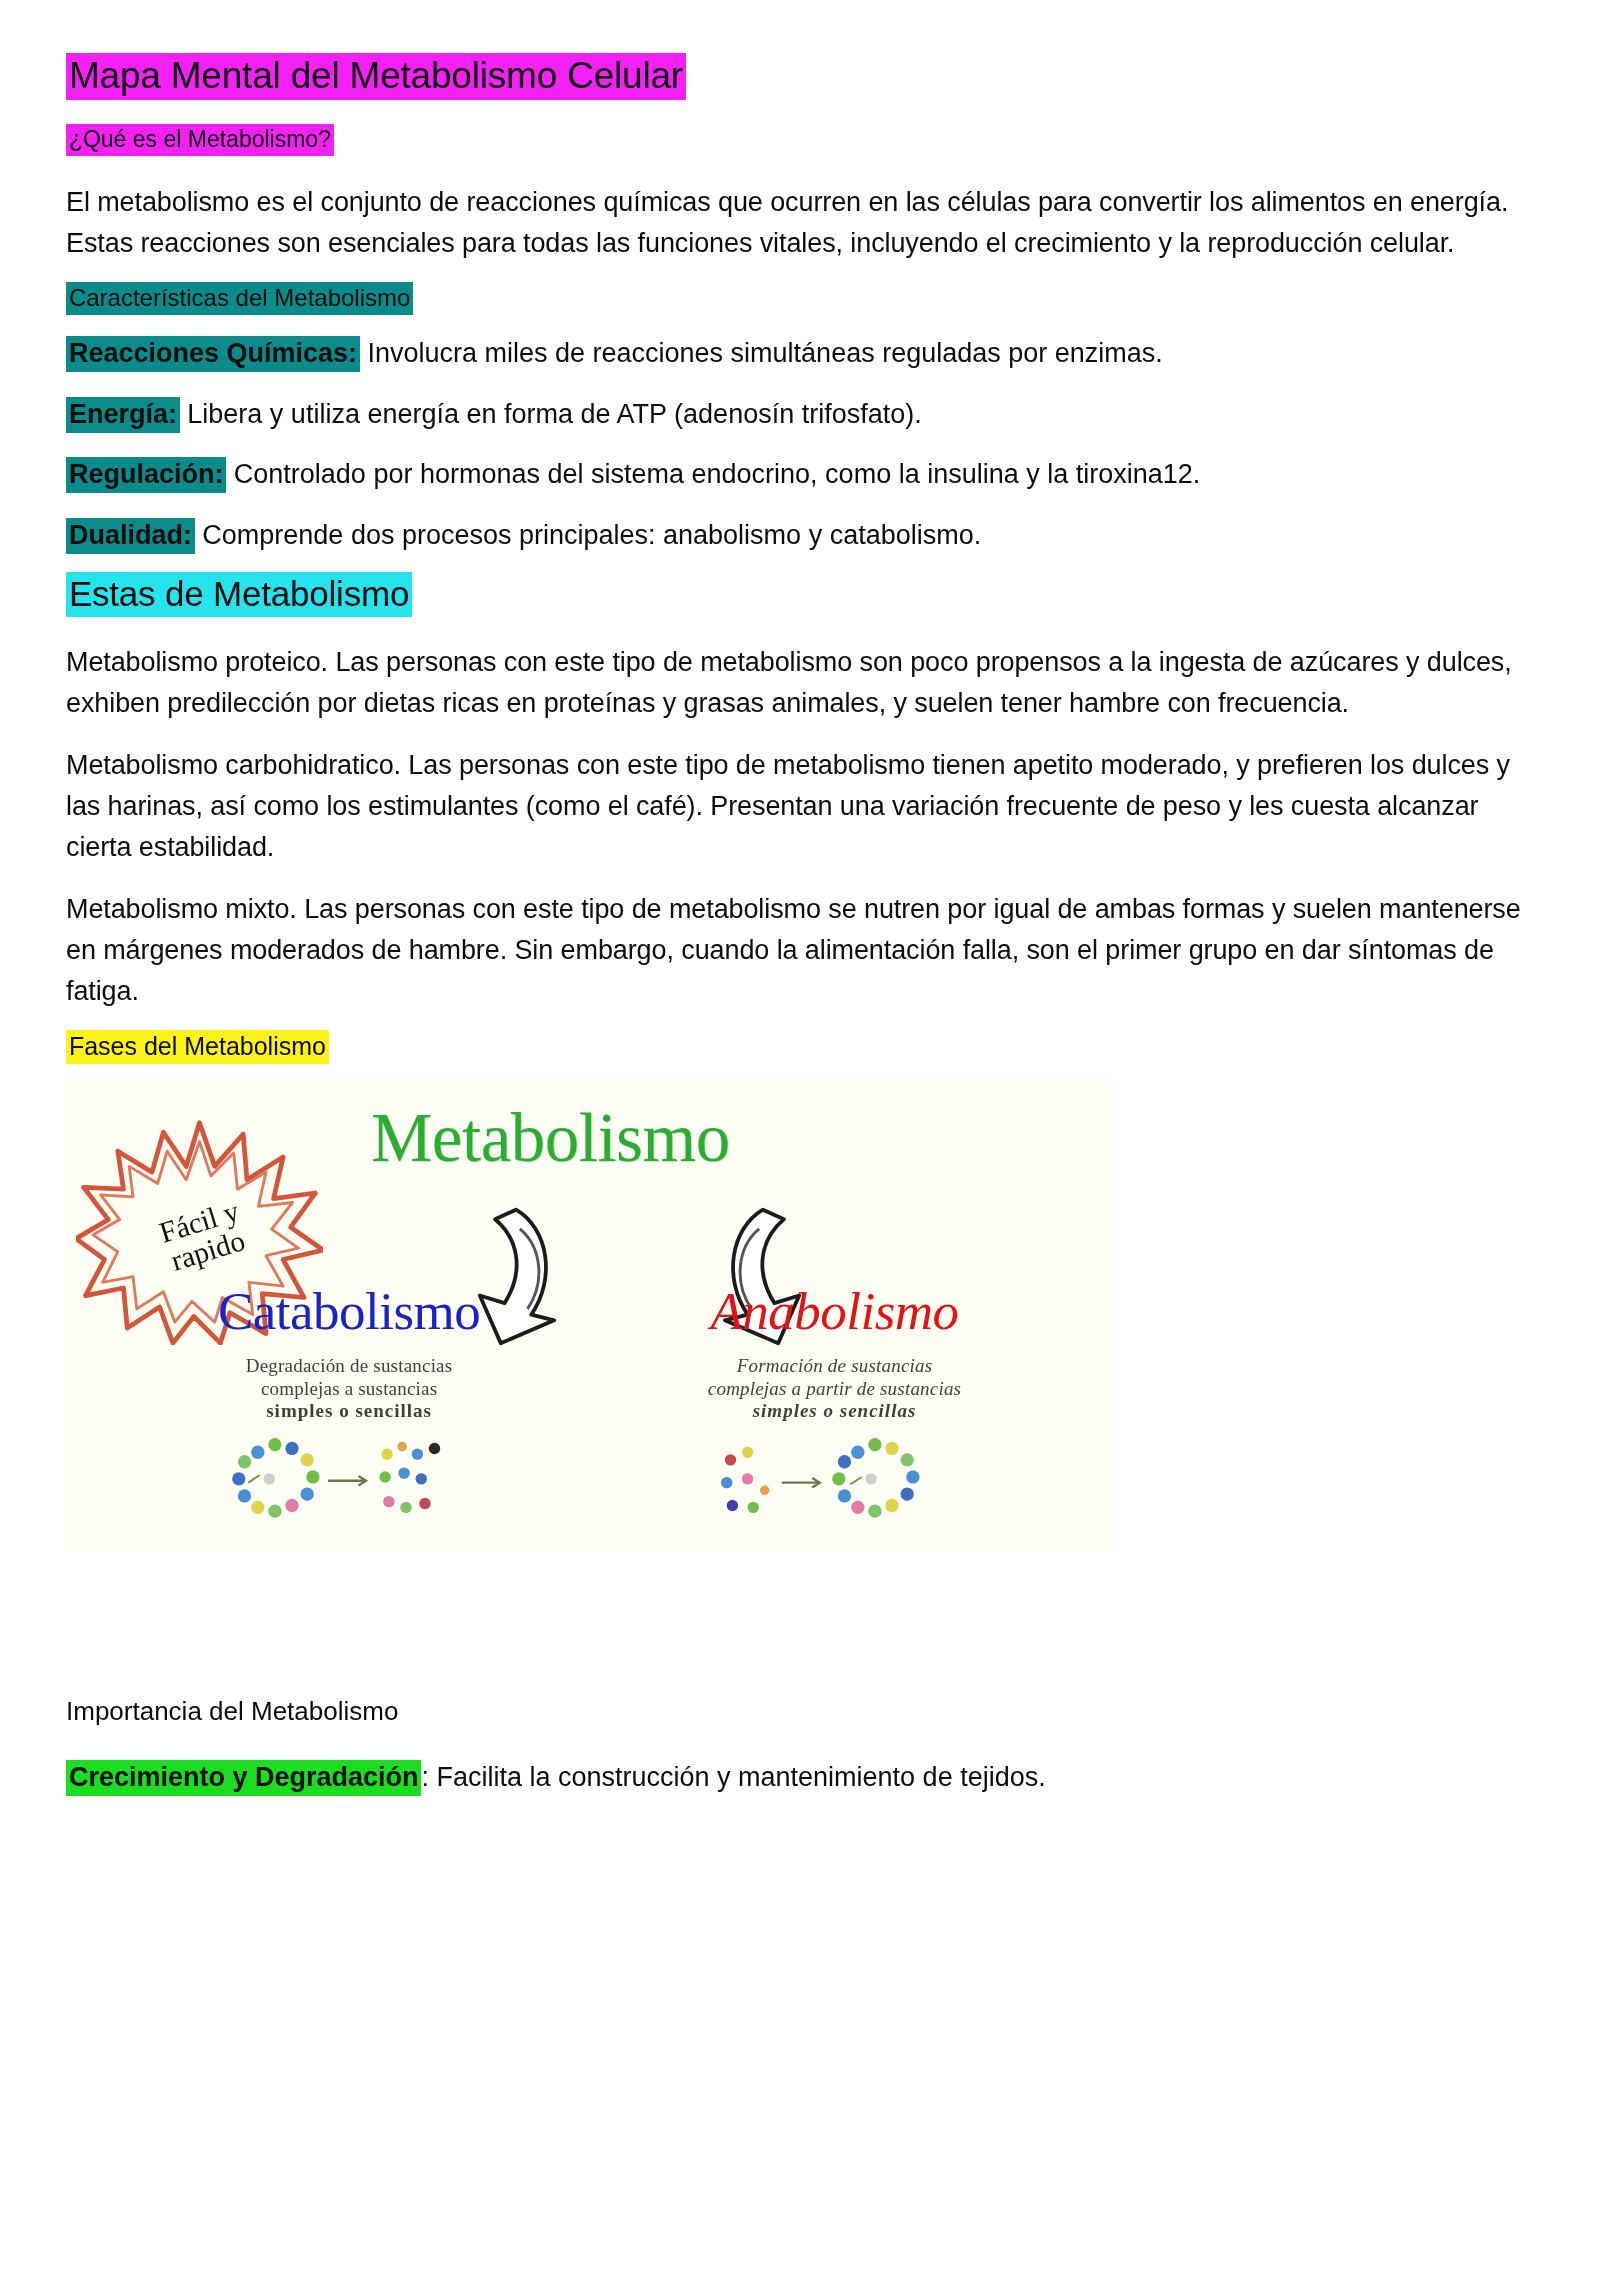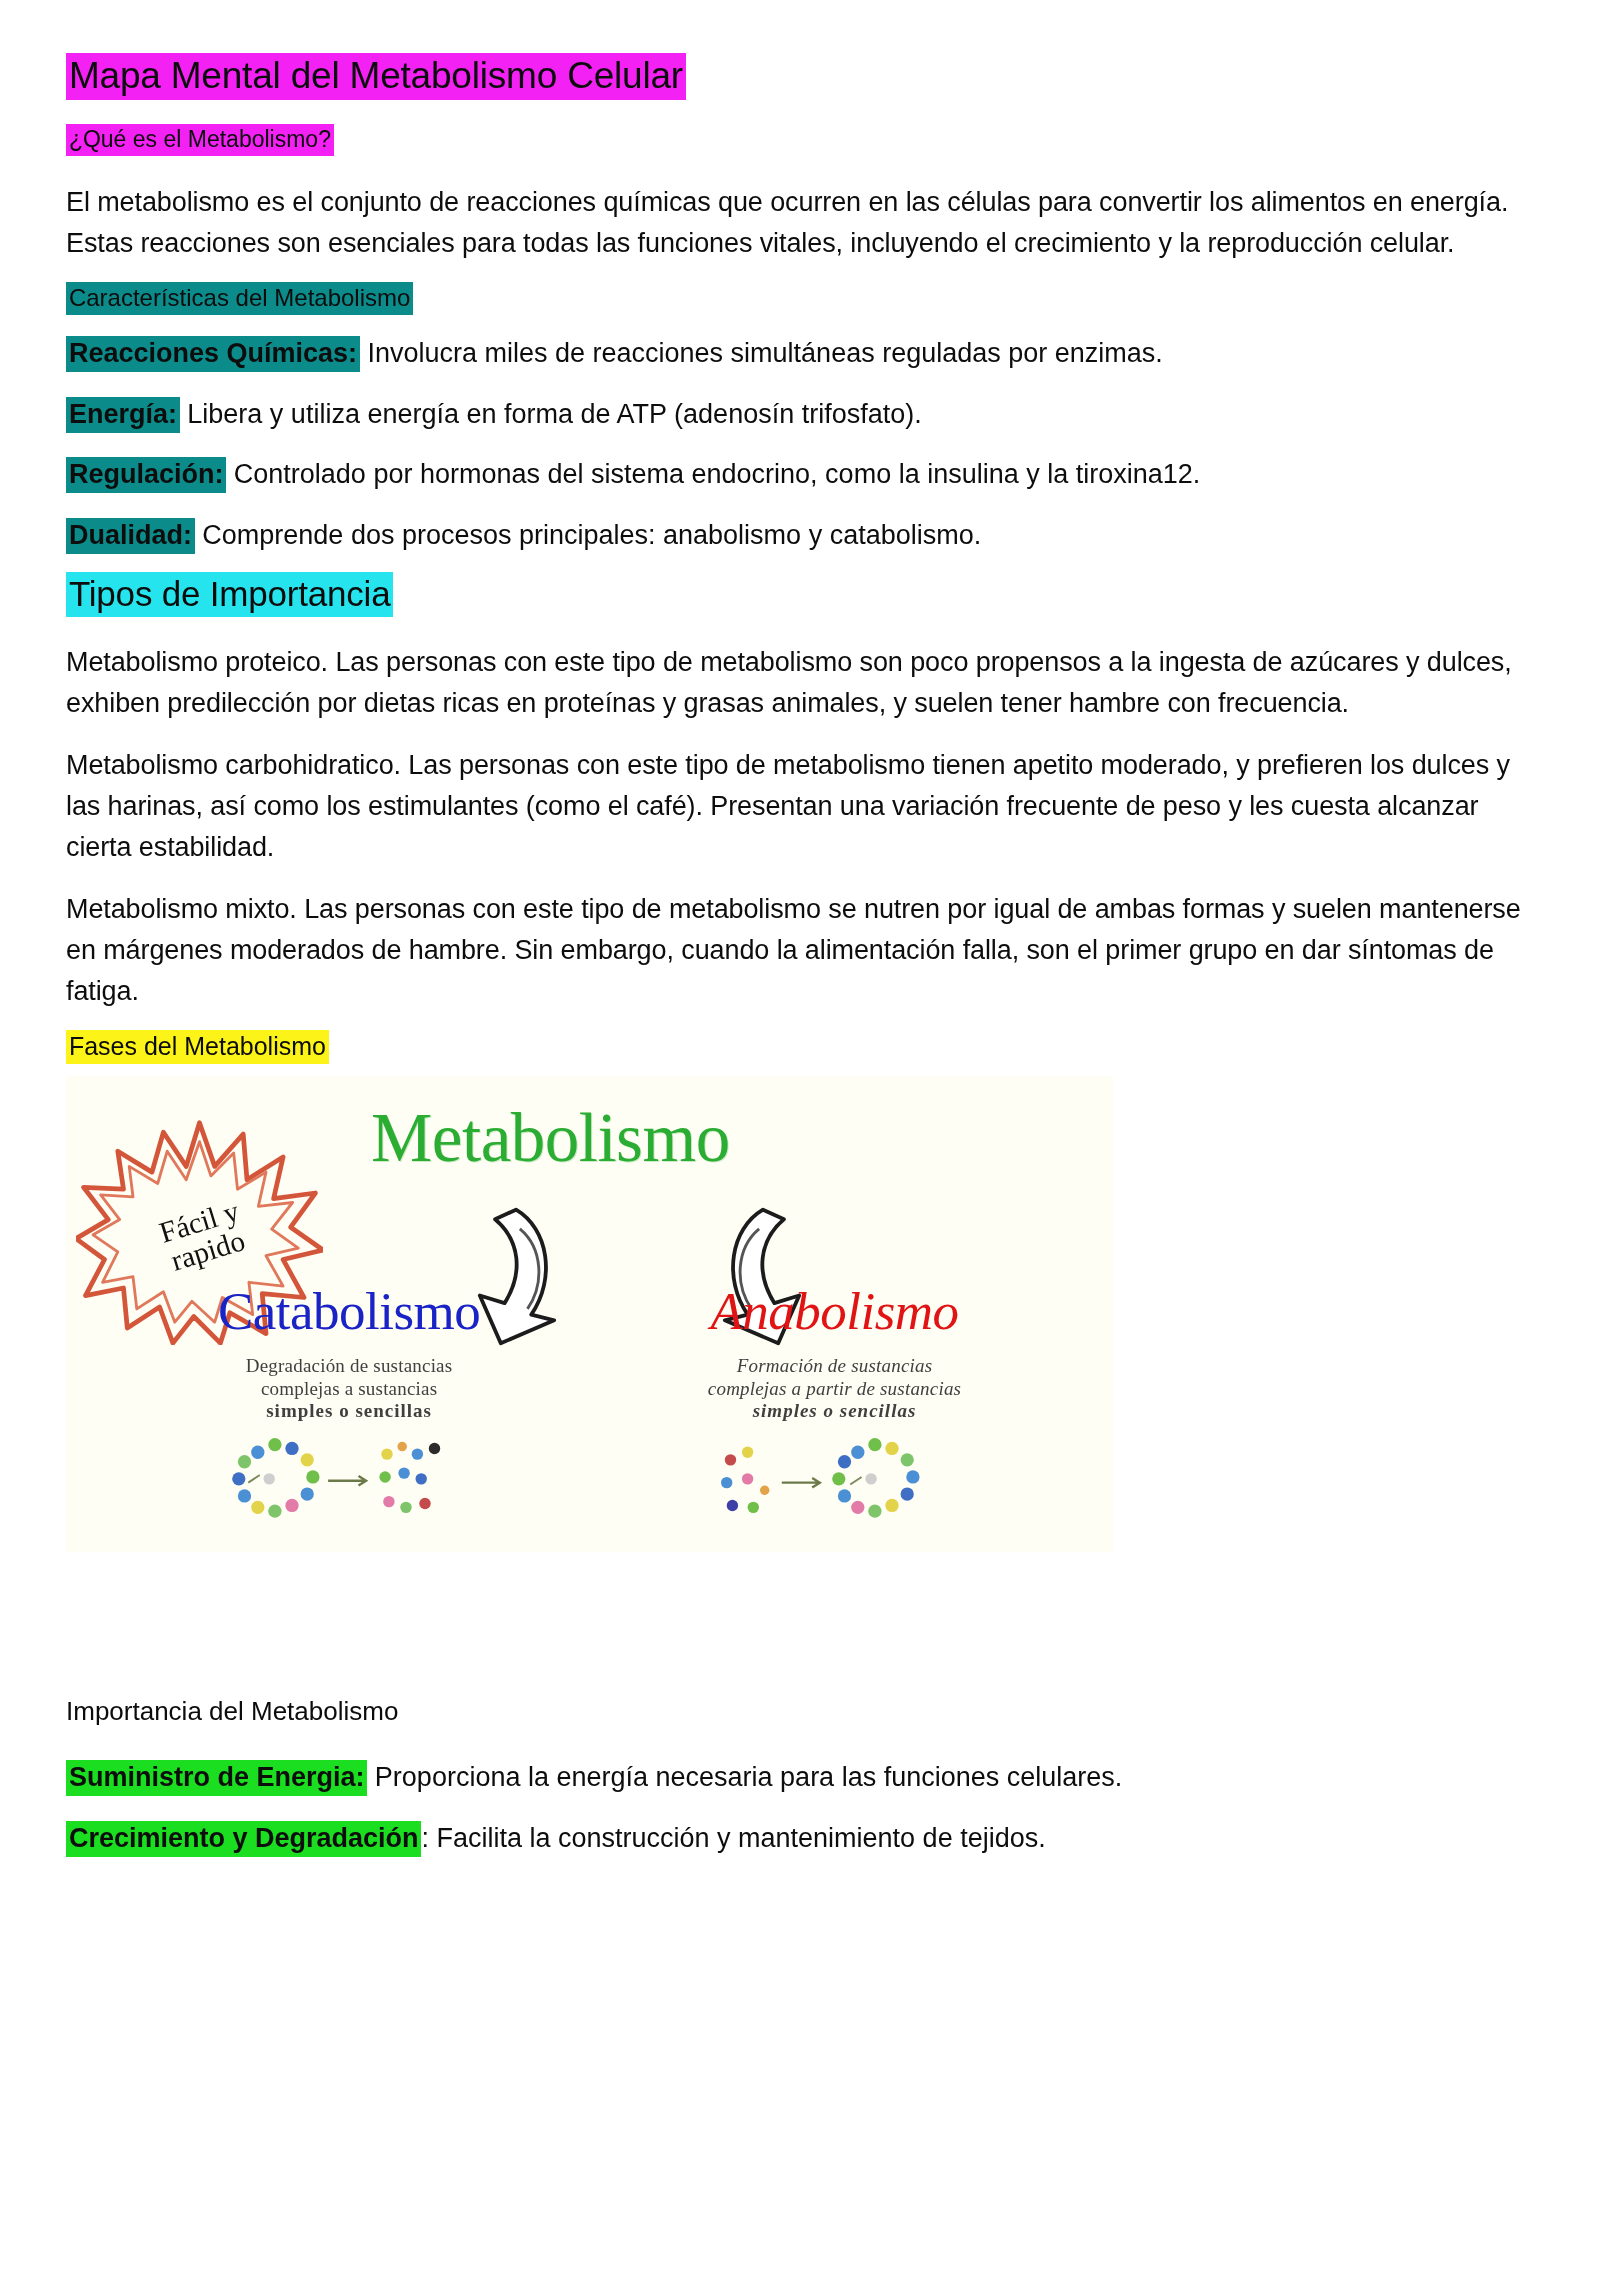--- a/index.html
+++ b/index.html
@@ -209,21 +209,21 @@
 
   <p class="bullet">
     <span class="hl hl-teal lead">Regulación:</span><span class="rest"> Controlado por hormonas del sistema endocrino, como la insulina y la tiroxina12.</span>
   </p>
 
   <p class="bullet">
     <span class="hl hl-teal lead">Dualidad:</span><span class="rest"> Comprende dos procesos principales: anabolismo y catabolismo.</span>
   </p>
 
   <h2 class="sect-cyan">
-    <span class="hl hl-cyan">Tipos de Importancia</span>
+    <span class="hl hl-cyan">Estas de Metabolismo</span>
   </h2>
 
   <p class="para">Metabolismo proteico. Las personas con este tipo de metabolismo son poco propensos a la ingesta de azúcares y dulces, exhiben predilección por dietas ricas en proteínas y grasas animales, y suelen tener hambre con frecuencia.</p>
   <p class="para">Metabolismo carbohidratico. Las personas con este tipo de metabolismo tienen apetito moderado, y prefieren los dulces y las harinas, así como los estimulantes (como el café). Presentan una variación frecuente de peso y les cuesta alcanzar cierta estabilidad.</p>
   <p class="para">Metabolismo mixto. Las personas con este tipo de metabolismo se nutren por igual de ambas formas y suelen mantenerse en márgenes moderados de hambre. Sin embargo, cuando la alimentación falla, son el primer grupo en dar síntomas de fatiga.</p>
 
   <h2 class="sect-yellow">
     <span class="hl hl-yellow">Fases del Metabolismo</span>
   </h2>
 
@@ -338,22 +338,19 @@
         </div>
       </div>
 
     </div>
   </div>
 
   <div class="gap-after-figure"></div>
 
   <p class="imp-head">Importancia del Metabolismo</p>
 
-  <p class="bullet">
-    <span class="hl hl-green lead">Suministro de Energia:</span><span class="rest"> Proporciona la energía necesaria para las funciones celulares.</span>
-  </p>
 
   <p class="bullet">
     <span class="hl hl-green lead">Crecimiento y Degradación</span><span class="rest">:</span><span class="rest"> Facilita la construcción y mantenimiento de tejidos.</span>
   </p>
 
 </div>
 
 
 </body></html>

